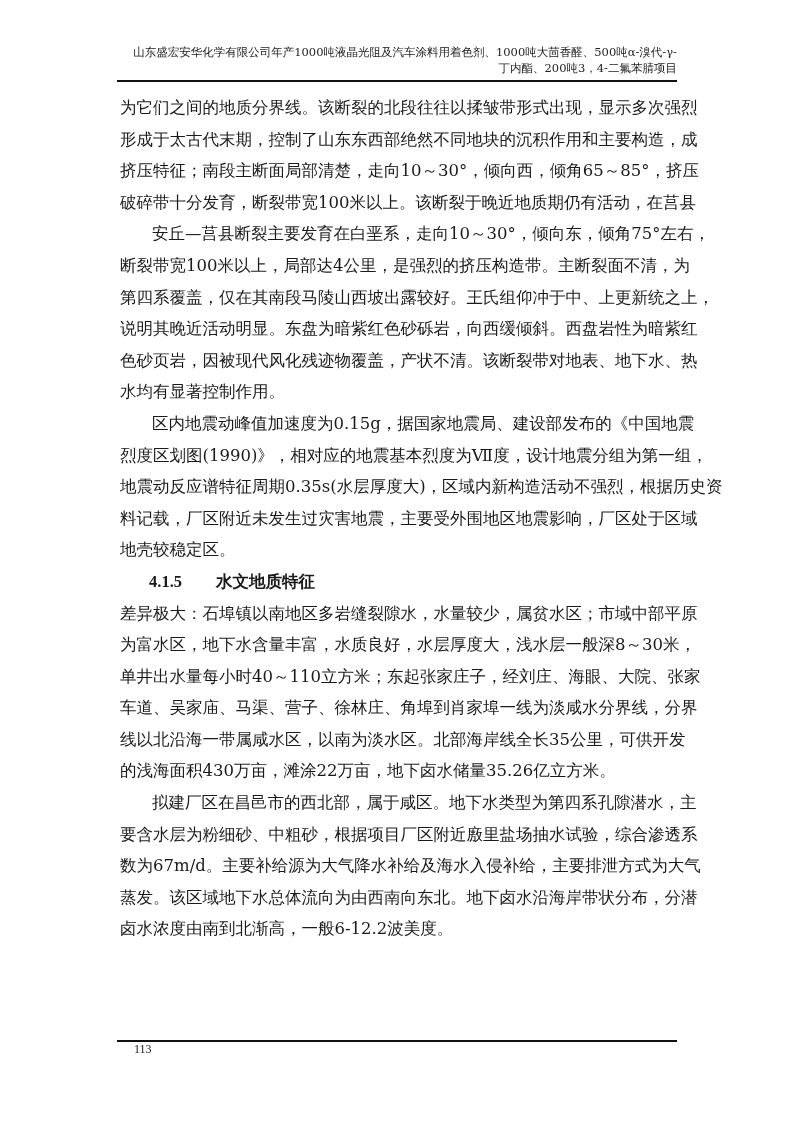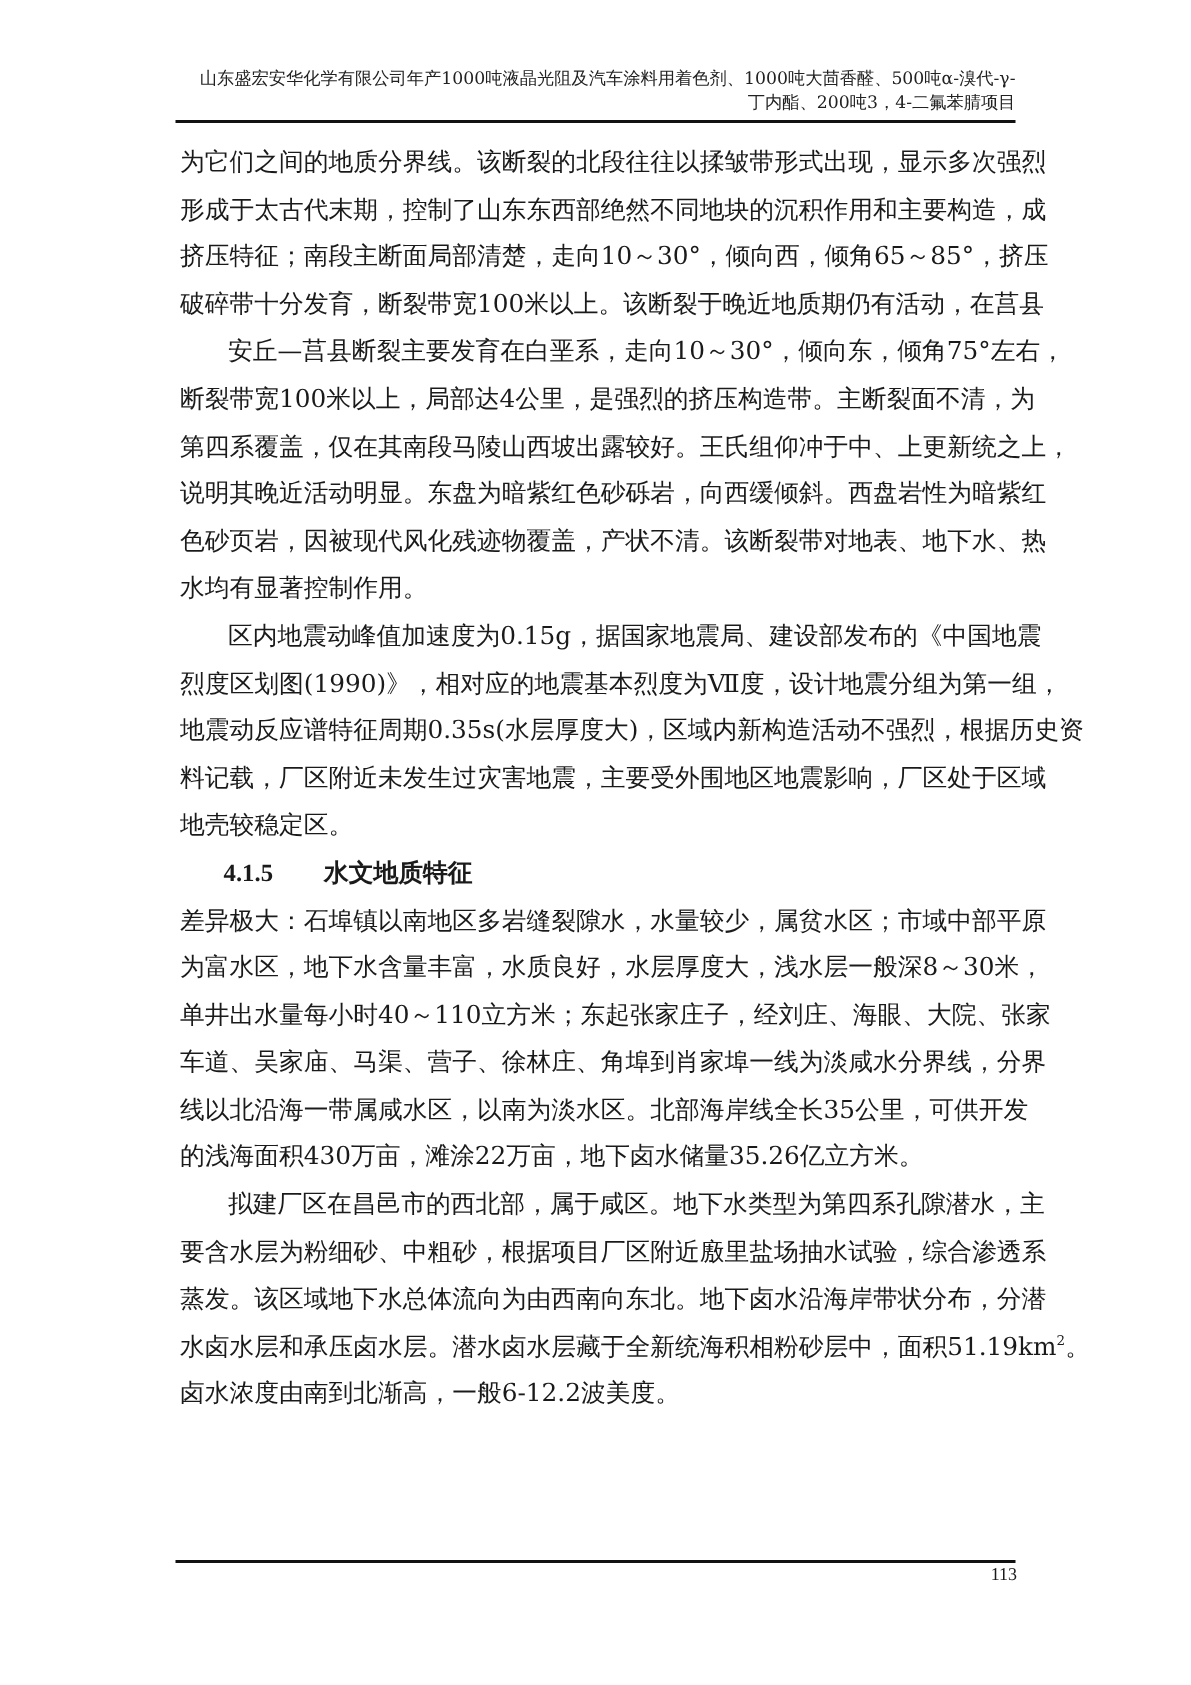--- a/index.html
+++ b/index.html
@@ -13,21 +13,21 @@
   .body { position:absolute; left:120px; width:554px; top:92px; }
   .line { height:31.6px; line-height:31.6px; font-size:16.5px; white-space:nowrap;
           text-align:justify; text-align-last:justify; overflow:visible; }
   .line.last { text-align-last:left; }
   .line.indent { padding-left:32px; }
   .heading { height:31.6px; line-height:31.6px; font-size:16.5px; font-weight:bold;
              padding-left:29px; white-space:pre; }
   .heading .num { margin-right:34px; font-family:"Liberation Serif",serif; }
   .footer-rule { position:absolute; left:117px; width:560px; top:1040px; height:0;
                  border-top:2px solid #111; }
-  .page-number { position:absolute; left:118px; width:560px; top:1042px; text-align:right;
+  .page-number { position:absolute; left:134px; width:560px; top:1042px; text-align:left;
                  font-size:12px; line-height:14px; font-family:"Liberation Serif",serif; }
   sup { font-size:9px; line-height:0; }
 </style>
 </head>
 <body>
 
 <div class="page">
 
   <div class="header">
     <div>山东盛宏安华化学有限公司年产1000吨液晶光阻及汽车涂料用着色剂、1000吨大茴香醛、500吨α-溴代-γ-</div>
@@ -68,22 +68,22 @@
       <div class="line">为富水区，地下水含量丰富，水质良好，水层厚度大，浅水层一般深8～30米，</div>
       <div class="line">单井出水量每小时40～110立方米；东起张家庄子，经刘庄、海眼、大院、张家</div>
       <div class="line">车道、吴家庙、马渠、营子、徐林庄、角埠到肖家埠一线为淡咸水分界线，分界</div>
       <div class="line">线以北沿海一带属咸水区，以南为淡水区。北部海岸线全长35公里，可供开发</div>
       <div class="line last">的浅海面积430万亩，滩涂22万亩，地下卤水储量35.26亿立方米。</div>
     </div>
 
     <div class="paragraph">
       <div class="line indent">拟建厂区在昌邑市的西北部，属于咸区。地下水类型为第四系孔隙潜水，主</div>
       <div class="line">要含水层为粉细砂、中粗砂，根据项目厂区附近廒里盐场抽水试验，综合渗透系</div>
+      <div class="line">数为67m/d。主要补给源为大气降水补给及海水入侵补给，主要排泄方式为大气</div>
       <div class="line">蒸发。该区域地下水总体流向为由西南向东北。地下卤水沿海岸带状分布，分潜</div>
-      <div class="line"><span>水卤水层和承压卤水层。潜水卤水层藏于全新统海积相粉砂层中，面积51.19km</span><sup>2</sup><span>。</span></div>
       <div class="line last">卤水浓度由南到北渐高，一般6-12.2波美度。</div>
     </div>
 
   </div>
 
   <div class="footer-rule"></div>
   <div class="page-number">113</div>
 
 </div>
 

